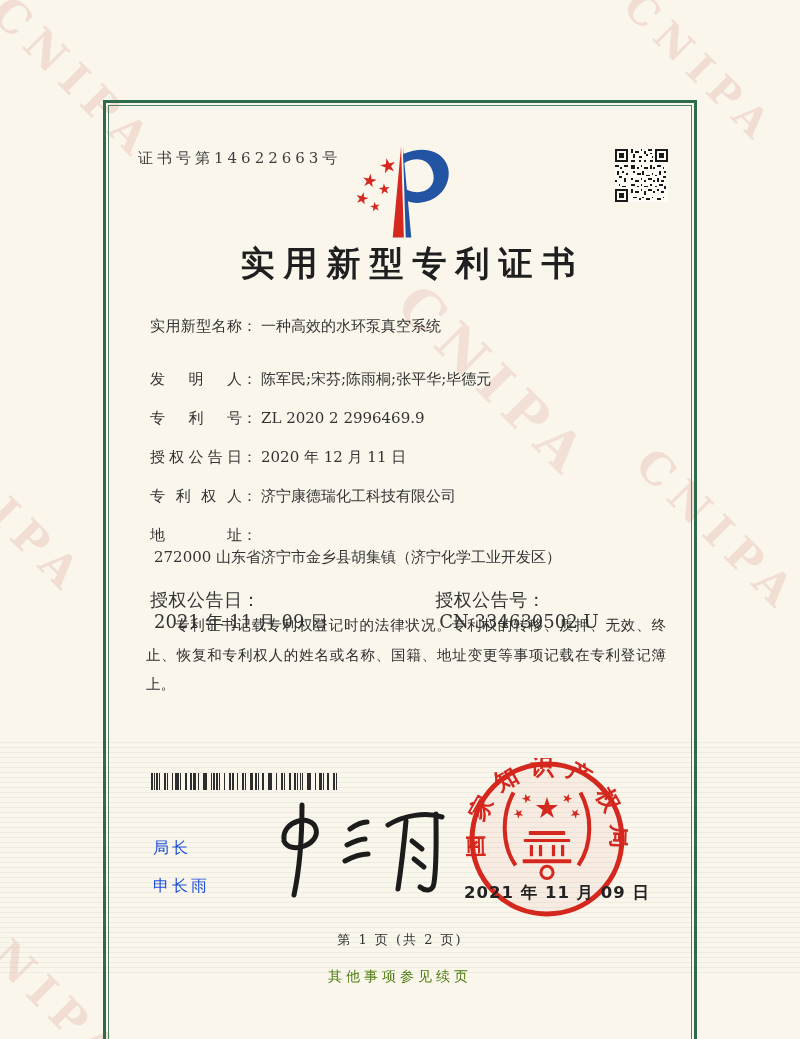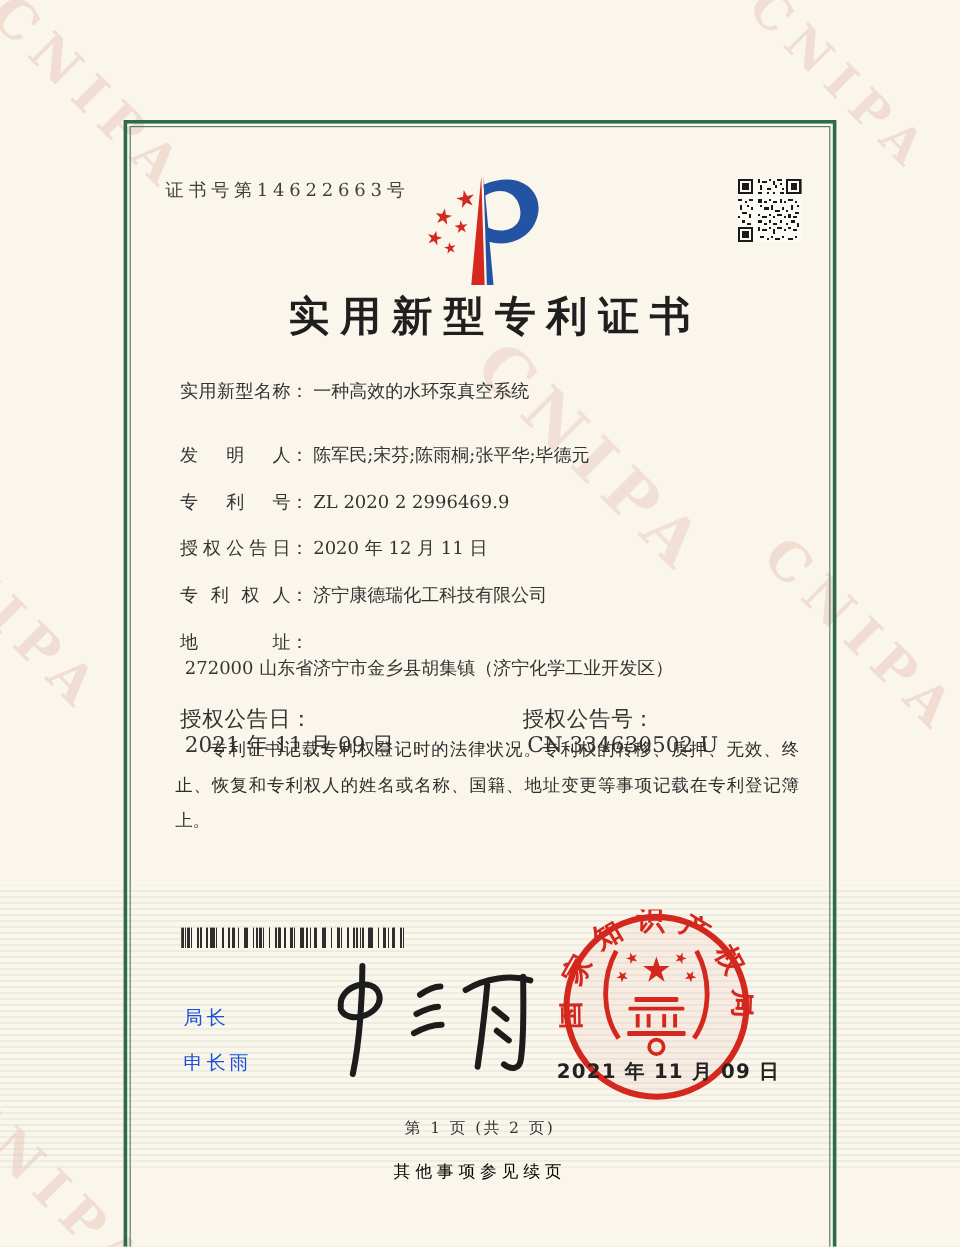--- a/index.html
+++ b/index.html
@@ -83,21 +83,21 @@
     font-family:"DejaVu Sans","Liberation Sans",sans-serif;
     font-size:16.5px; font-weight:bold; color:#222; letter-spacing:1px;
     white-space:nowrap;
   }
   .page-info {
     position:absolute; left:0; width:100%; top:828px; text-align:center;
     font-size:13px; color:#333; letter-spacing:2px;
   }
   .continuation {
     position:absolute; left:0; width:100%; top:968px; text-align:center;
-    font-size:14px; color:#000000; letter-spacing:4px;
+    font-size:14px; color:#4d7c0f; letter-spacing:4px;
   }
 </style>
 </head>
 <body>
 
 <div class="page">
 
   <span class="wm wm1">CNIPA</span>
   <span class="wm wm2">CNIPA</span>
   <span class="wm wm3">CNIPA</span>

